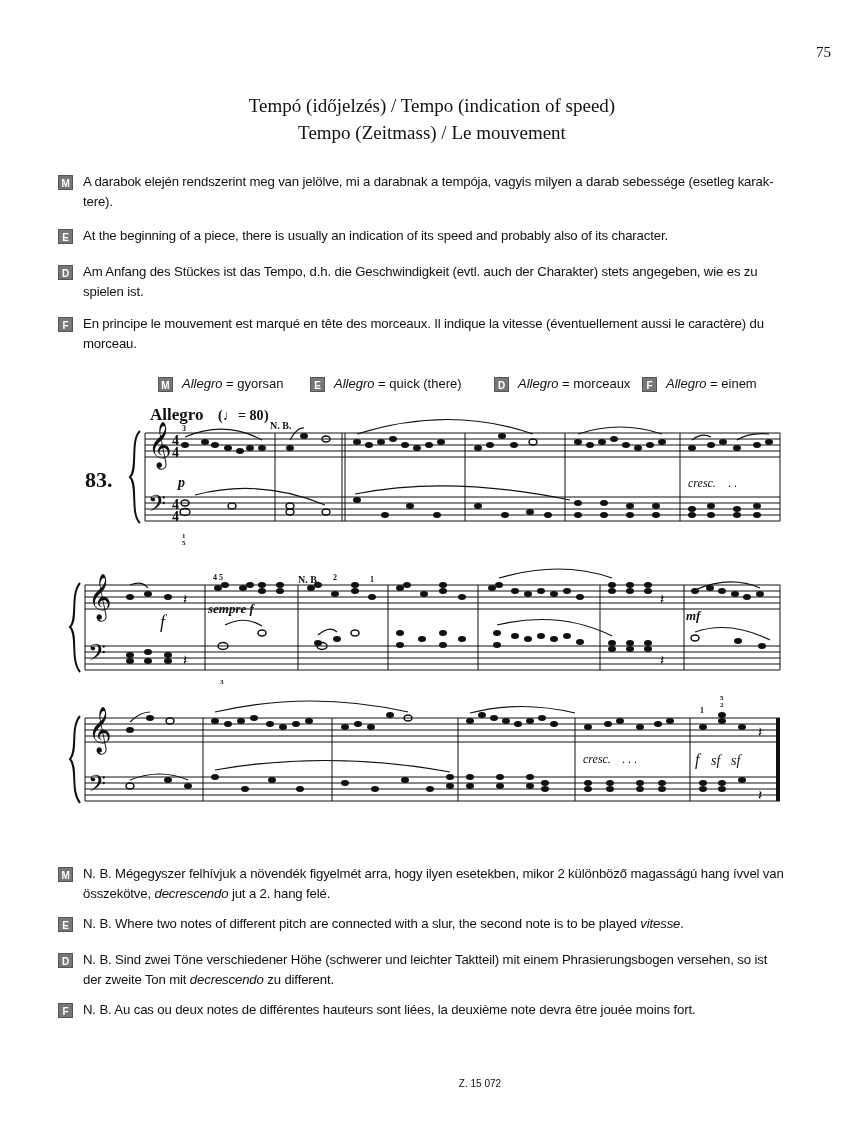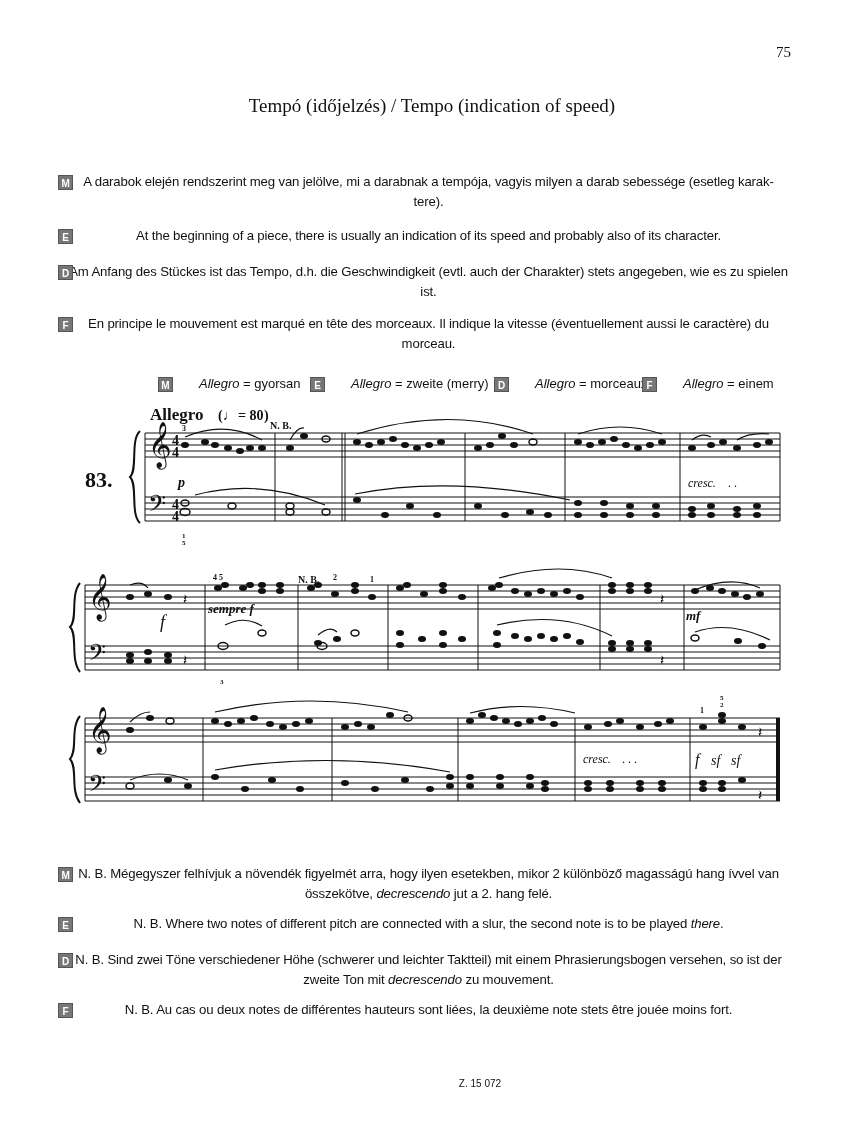--- a/index.html
+++ b/index.html
@@ -1,44 +1,45 @@
 <!DOCTYPE html>
 <html><head>
 <meta charset="utf-8">
 <style>
   html, body { margin: 0; padding: 0; background: #ffffff; }
   body { width: 864px; height: 1140px; position: relative; overflow: hidden;
          font-family: "Liberation Serif", "DejaVu Serif", serif; color: #111; }
-  .page-num { position: absolute; top: 44px; left: 776px; font-size: 15px; }
+  .page-num { position: absolute; top: 44px; left: 816px; font-size: 15px; }
   .title { position: absolute; top: 92px; left: 0; width: 864px; text-align: center;
            font-size: 19px; line-height: 27px; }
   .para { position: absolute; left: 58px; width: 730px; font-size: 13.2px; line-height: 20px;
           font-family: "Liberation Sans", "DejaVu Sans", sans-serif; letter-spacing: -0.15px; }
-  .para .text { display: block; margin-left: 11px; text-align: center; }
+  .para .text { display: block; margin-left: 25px; }
   .badge { position: absolute; left: 0; top: 3px; width: 15px; height: 15px; background: #777;
            color: #fff; font-size: 10px; font-weight: bold; text-align: center; line-height: 15px;
            font-family: "Liberation Sans", sans-serif; border: 1px solid #555; box-sizing: border-box; }
   .legend { position: absolute; top: 376px; left: 158px; width: 620px; height: 20px;
             font-family: "Liberation Sans", sans-serif; font-size: 13px; }
   .legend-item { position: absolute; top: 0; }
   .legend-item .badge { top: 1px; }
-  .legend-item .lbl { margin-left: 41px; white-space: nowrap; }
+  .legend-item .lbl { margin-left: 24px; white-space: nowrap; }
   .legend-item i { font-style: italic; }
   .score { position: absolute; left: 0; top: 400px; }
   .footer { position: absolute; top: 1078px; left: 0; width: 864px; text-align: center;
             font-size: 10px; font-family: "Liberation Sans", sans-serif; padding-left: 48px; }
   em { }
 </style>
 </head>
 <body>
 
 <div class="page-num">75</div>
 
 <div class="title">
   <div>Tempó (időjelzés) / Tempo (indication of speed)</div>
+  <div>Tempo (Zeitmass) / Le mouvement</div>
 </div>
 
 <div class="para" style="top:172px;">
   <span class="badge">M</span>
   <span class="text">A darabok elején rendszerint meg van jelölve, mi a darabnak a tempója, vagyis milyen a darab sebessége (esetleg karak-tere).</span>
 </div>
 <div class="para" style="top:226px;">
   <span class="badge">E</span>
   <span class="text">At the beginning of a piece, there is usually an indication of its speed and probably also of its character.</span>
 </div>
@@ -51,21 +52,21 @@
   <span class="text">En principe le mouvement est marqué en tête des morceaux. Il indique la vitesse (éventuellement aussi le caractère) du morceau.</span>
 </div>
 
 <div class="legend">
   <div class="legend-item" style="left:0px;">
     <span class="badge">M</span>
     <span class="lbl"><i>Allegro</i><span> = gyorsan</span></span>
   </div>
   <div class="legend-item" style="left:152px;">
     <span class="badge">E</span>
-    <span class="lbl"><i>Allegro</i><span> = zweite (merry)</span></span>
+    <span class="lbl"><i>Allegro</i><span> = quick (there)</span></span>
   </div>
   <div class="legend-item" style="left:336px;">
     <span class="badge">D</span>
     <span class="lbl"><i>Allegro</i><span> = morceaux</span></span>
   </div>
   <div class="legend-item" style="left:484px;">
     <span class="badge">F</span>
     <span class="lbl"><i>Allegro</i><span> = einem</span></span>
   </div>
 </div>
@@ -422,24 +423,24 @@
       <text x="758" y="800">𝄽</text>
   </g>
 </svg>
 
 <div class="para" style="top:864px;">
   <span class="badge">M</span>
   <span class="text"><span>N. B.</span><span> Mégegyszer felhívjuk a növendék figyelmét arra, hogy ilyen esetekben, mikor 2 különböző magasságú hang ívvel van összekötve, </span><em>decrescendo</em><span> jut a 2. hang felé.</span></span>
 </div>
 <div class="para" style="top:914px;">
   <span class="badge">E</span>
-  <span class="text"><span>N. B.</span><span> Where two notes of different pitch are connected with a slur, the second note is to be played </span><em>there</em><span>.</span></span>
+  <span class="text"><span>N. B.</span><span> Where two notes of different pitch are connected with a slur, the second note is to be played </span><em>vitesse</em><span>.</span></span>
 </div>
 <div class="para" style="top:950px;">
   <span class="badge">D</span>
-  <span class="text"><span>N. B.</span><span> Sind zwei Töne verschiedener Höhe (schwerer und leichter Taktteil) mit einem Phrasierungsbogen versehen, so ist der zweite Ton mit </span><em>decrescendo</em><span> zu mouvement.</span></span>
+  <span class="text"><span>N. B.</span><span> Sind zwei Töne verschiedener Höhe (schwerer und leichter Taktteil) mit einem Phrasierungsbogen versehen, so ist der zweite Ton mit </span><em>decrescendo</em><span> zu different.</span></span>
 </div>
 <div class="para" style="top:1000px;">
   <span class="badge">F</span>
-  <span class="text"><span>N. B.</span><span> Au cas ou deux notes de différentes hauteurs sont liées, la deuxième note stets être jouée moins fort.</span><em></em><span></span></span>
+  <span class="text"><span>N. B.</span><span> Au cas ou deux notes de différentes hauteurs sont liées, la deuxième note devra être jouée moins fort.</span><em></em><span></span></span>
 </div>
 
 <div class="footer">Z. 15 072</div>
 
 </body></html>

